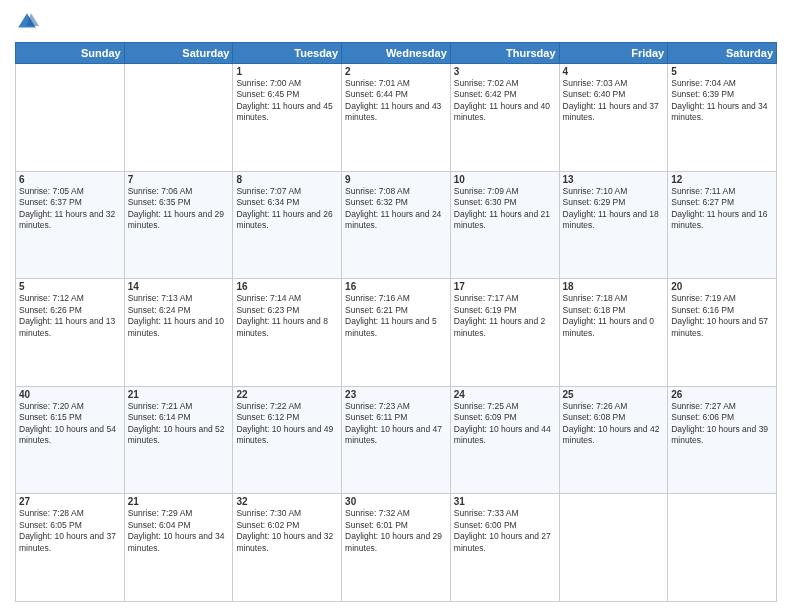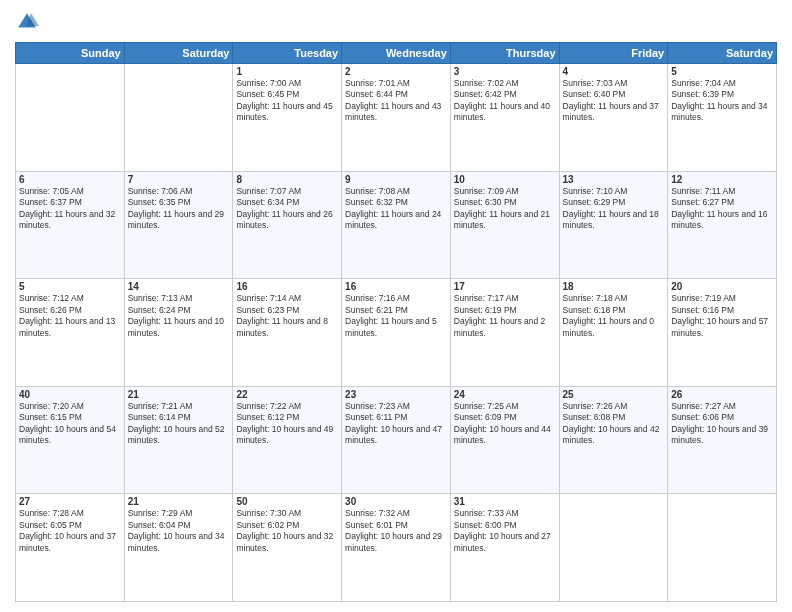--- a/index.html
+++ b/index.html
@@ -254,21 +254,21 @@
         <tr>
           <td>
             <span class="day-num">27</span>
             <div class="day-info">Sunrise: 7:28 AM<br>Sunset: 6:05 PM<br>Daylight: 10 hours and 37 minutes.</div>
           </td>
           <td>
             <span class="day-num">21</span>
             <div class="day-info">Sunrise: 7:29 AM<br>Sunset: 6:04 PM<br>Daylight: 10 hours and 34 minutes.</div>
           </td>
           <td>
-            <span class="day-num">50</span>
+            <span class="day-num">32</span>
             <div class="day-info">Sunrise: 7:30 AM<br>Sunset: 6:02 PM<br>Daylight: 10 hours and 32 minutes.</div>
           </td>
           <td>
             <span class="day-num">30</span>
             <div class="day-info">Sunrise: 7:32 AM<br>Sunset: 6:01 PM<br>Daylight: 10 hours and 29 minutes.</div>
           </td>
           <td>
             <span class="day-num">31</span>
             <div class="day-info">Sunrise: 7:33 AM<br>Sunset: 6:00 PM<br>Daylight: 10 hours and 27 minutes.</div>
           </td>

